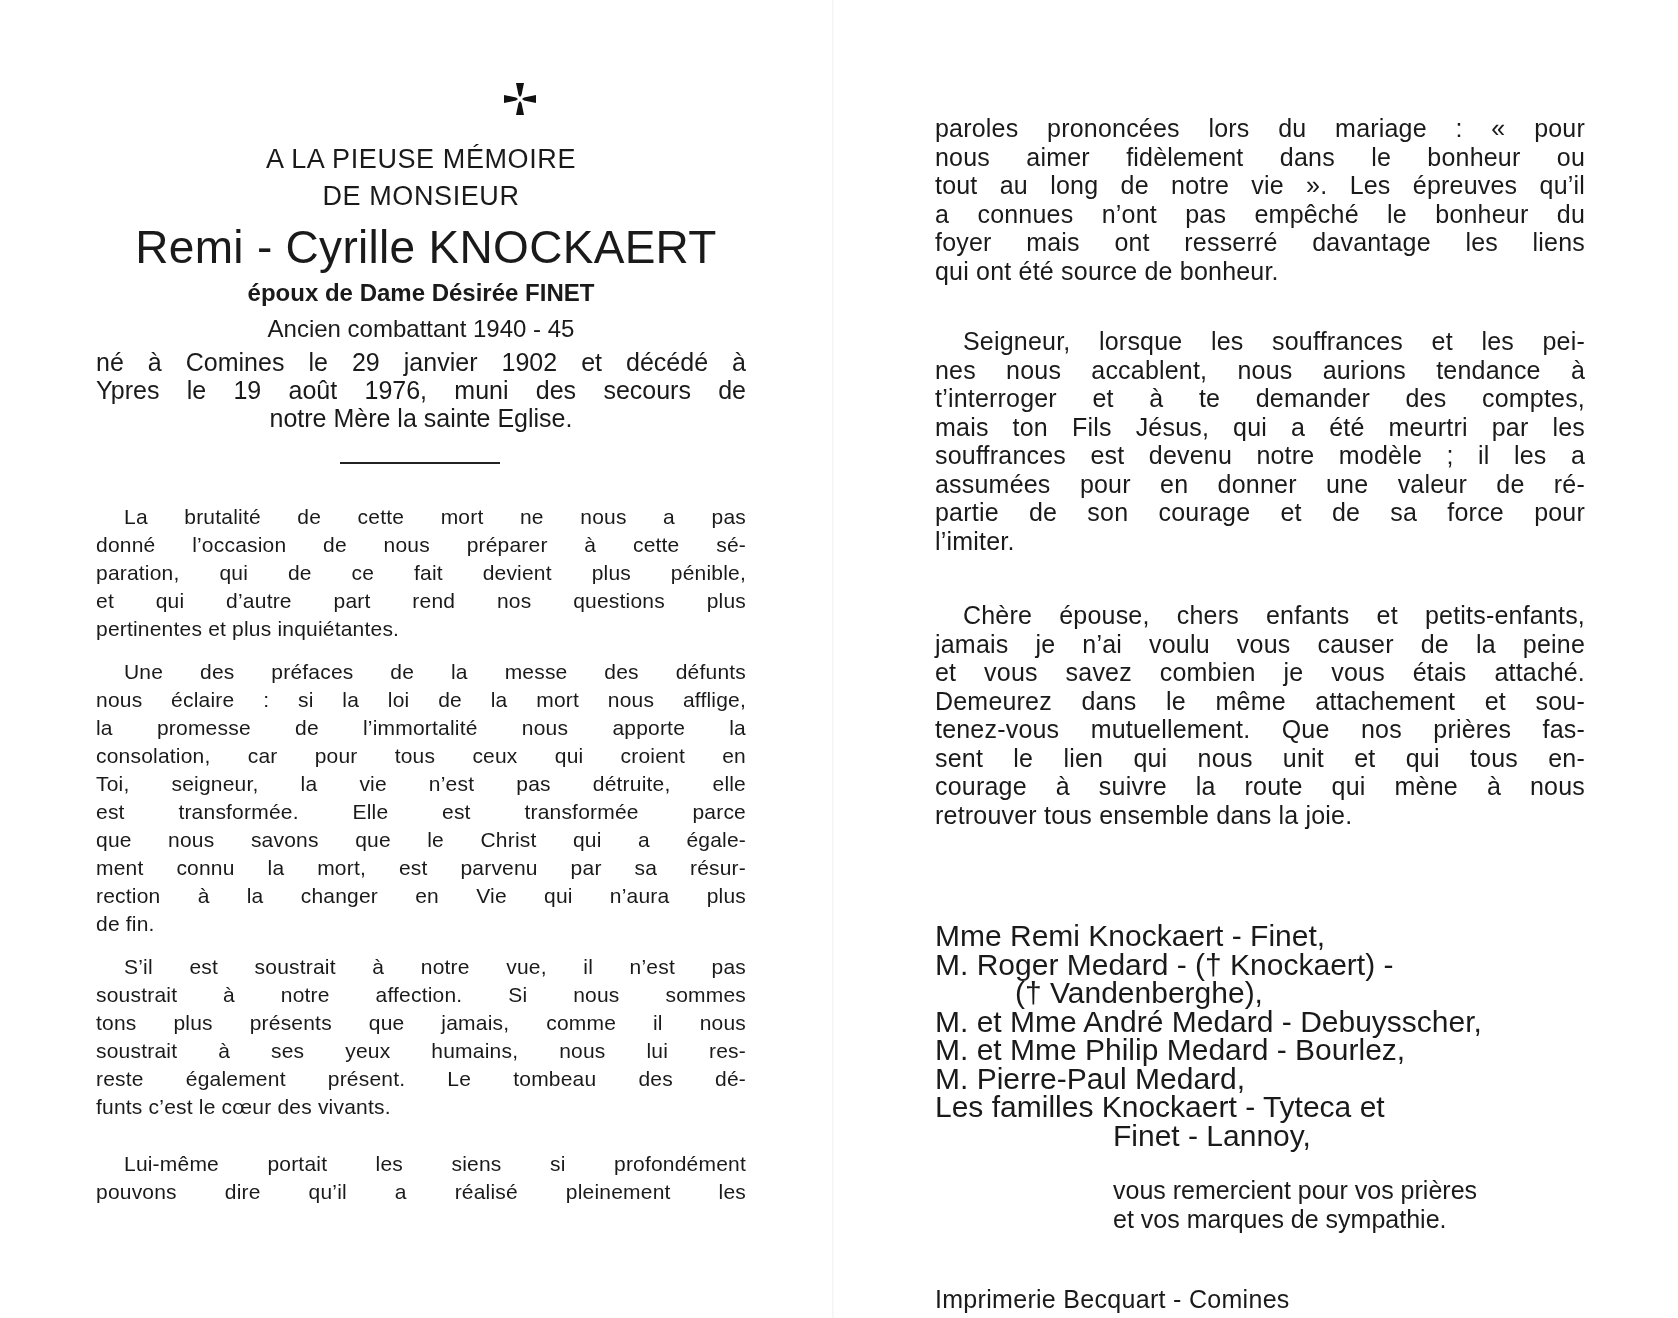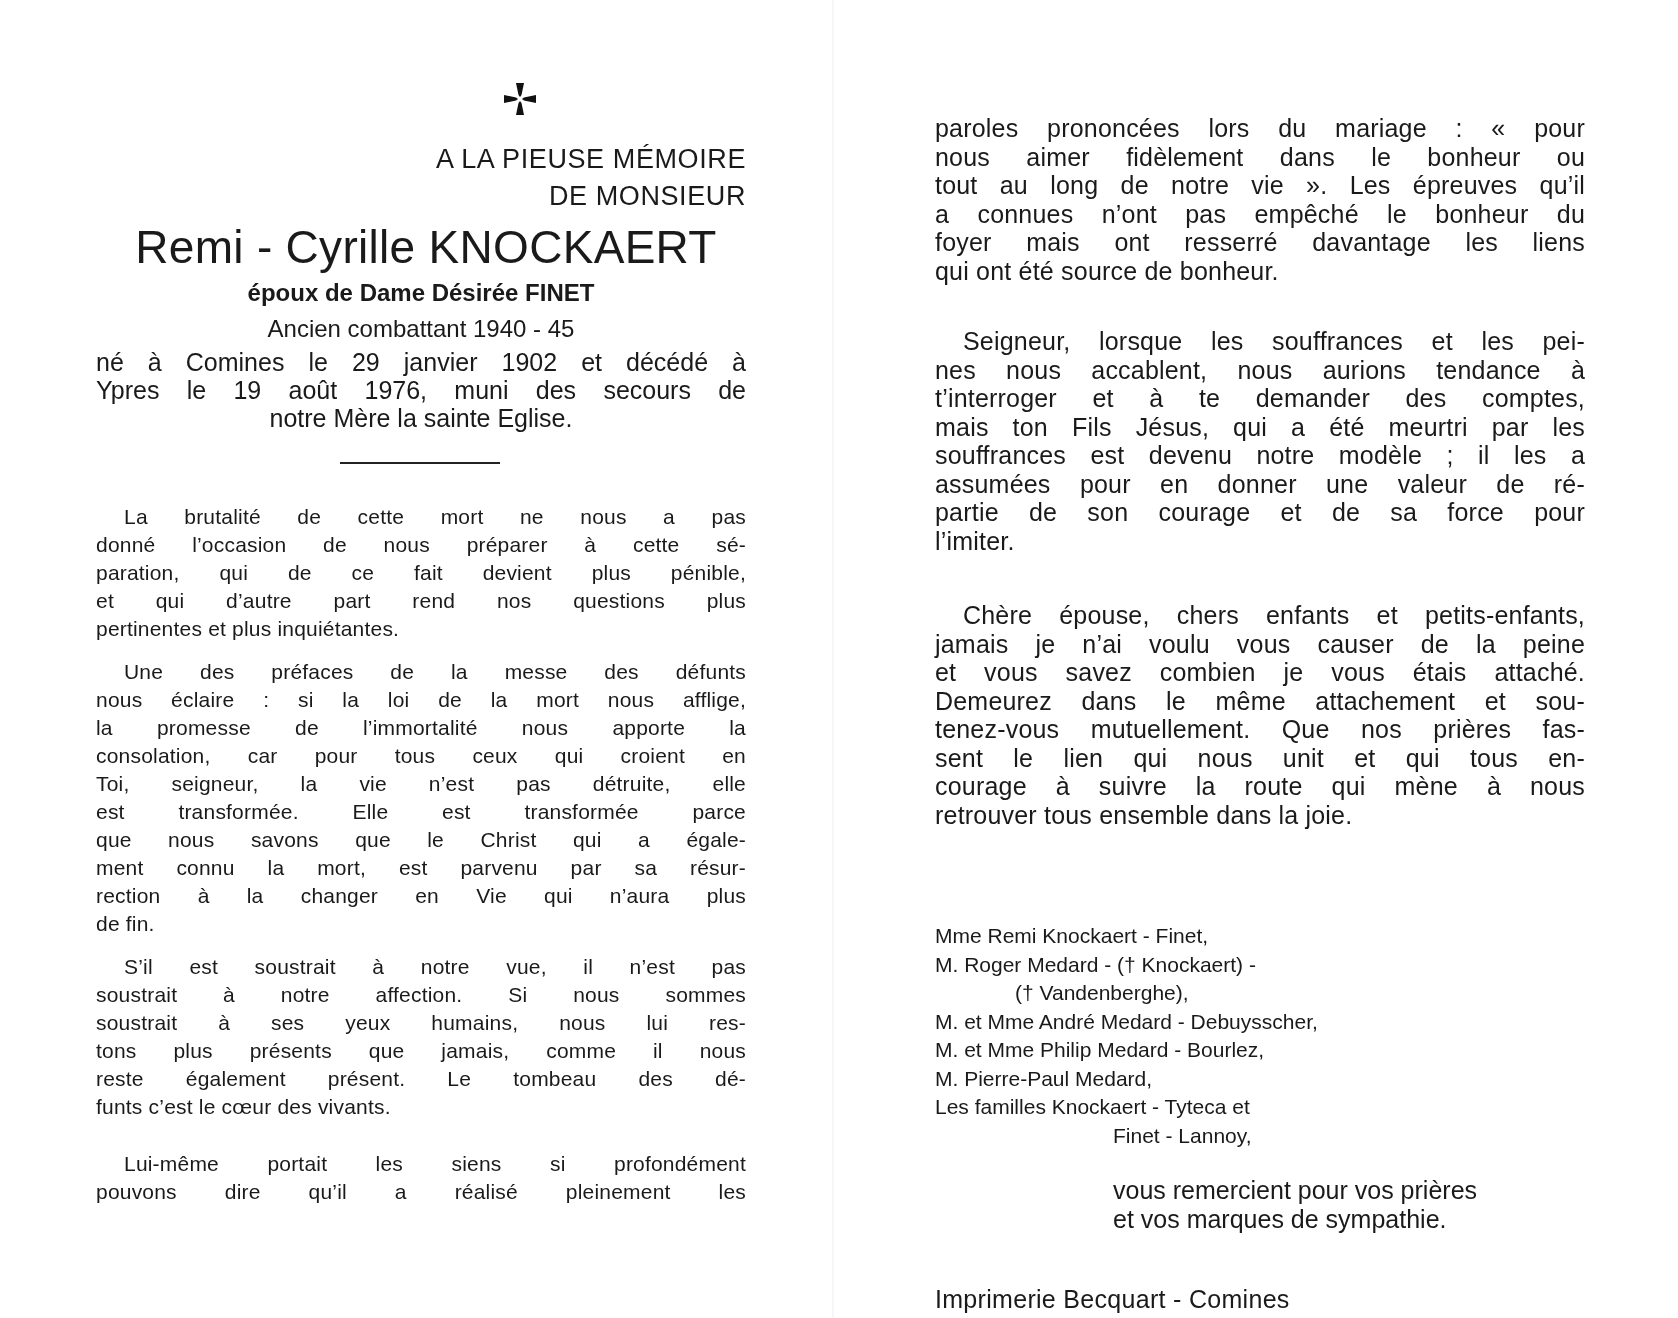--- a/index.html
+++ b/index.html
@@ -9,41 +9,41 @@
   }
   .fold {
     position: absolute; left: 832px; top: 0; width: 2px; height: 1318px;
     background: linear-gradient(to right, #f3f3f3, #fafafa);
   }
   .col-left { position: absolute; left: 96px; top: 0; width: 650px; }
   .col-right { position: absolute; left: 935px; top: 0; width: 650px; }
 
   .cross { position: absolute; left: 407px; top: 82px; width: 34px; height: 34px; }
 
-  .heading { position: absolute; left: 0; width: 650px; text-align: right; font-size: 27px; letter-spacing: 0.6px; }
+  .heading { position: absolute; left: 0; width: 650px; text-align: center; font-size: 27px; letter-spacing: 0.6px; }
   .h1 { top: 144px; }
   .h2 { top: 181px; }
   .name { position: absolute; left: 0; top: 220px; width: 660px; text-align: center; font-size: 46px; letter-spacing: 0.3px; }
   .spouse { position: absolute; left: 0; top: 279px; width: 650px; text-align: center; font-size: 24px; font-weight: bold; }
   .veteran { position: absolute; left: 0; top: 315px; width: 650px; text-align: center; font-size: 24px; }
   .born { position: absolute; left: 0; top: 348px; width: 650px; font-size: 25px; line-height: 28px; text-align: justify; text-align-last: center; }
   .rule { position: absolute; left: 244px; top: 462px; width: 160px; height: 2px; background: #222; }
 
   .para { position: absolute; left: 0; width: 650px; font-size: 21px; line-height: 28px; text-align: justify; letter-spacing: 0.2px; }
   .p1 { top: 503px; }
   .p2 { top: 658px; }
   .p3 { top: 953px; }
   .p4 { top: 1150px; }
 
   .rp { position: absolute; left: 0; width: 650px; font-size: 25px; line-height: 28.5px; text-align: justify; letter-spacing: 0.2px; }
   .rp1 { top: 114px; }
   .rp2 { top: 327px; }
   .rp3 { top: 601px; }
 
-  .family { position: absolute; left: 0; top: 922px; width: 650px; font-size: 21px; line-height: 28.5px; }
+  .family { position: absolute; left: 0; top: 922px; width: 650px; font-size: 30px; line-height: 28.5px; }
   .family div { white-space: nowrap; }
   .fam-indent1 { padding-left: 80px; }
   .fam-indent2 { padding-left: 178px; }
   .thanks { position: absolute; left: 178px; top: 1176px; width: 480px; font-size: 25px; line-height: 29px; }
   .printer { position: absolute; left: 0; top: 1285px; font-size: 25px; letter-spacing: 0.3px; }
   .line { display: block; text-align: justify; text-align-last: justify; }
   .line.last { text-align-last: left; }
   .line.indent { text-indent: 28px; }
 </style>
 </head>
@@ -88,22 +88,22 @@
     <span class="line">est transformée. Elle est transformée parce</span>
     <span class="line">que nous savons que le Christ qui a égale-</span>
     <span class="line">ment connu la mort, est parvenu par sa résur-</span>
     <span class="line">rection à la changer en Vie qui n’aura plus</span>
     <span class="line last">de fin.</span>
   </div>
 
   <div class="para p3">
     <span class="line indent">S’il est soustrait à notre vue, il n’est pas</span>
     <span class="line">soustrait à notre affection. Si nous sommes</span>
+    <span class="line">tons plus présents que jamais, comme il nous</span>
     <span class="line">soustrait à ses yeux humains, nous lui res-</span>
-    <span class="line">tons plus présents que jamais, comme il nous</span>
     <span class="line">reste également présent. Le tombeau des dé-</span>
     <span class="line last">funts c’est le cœur des vivants.</span>
   </div>
 
   <div class="para p4">
     <span class="line indent">Lui-même portait les siens si profondément</span>
     <span class="line">pouvons dire qu’il a réalisé pleinement les</span>
   </div>
 </div>
 

